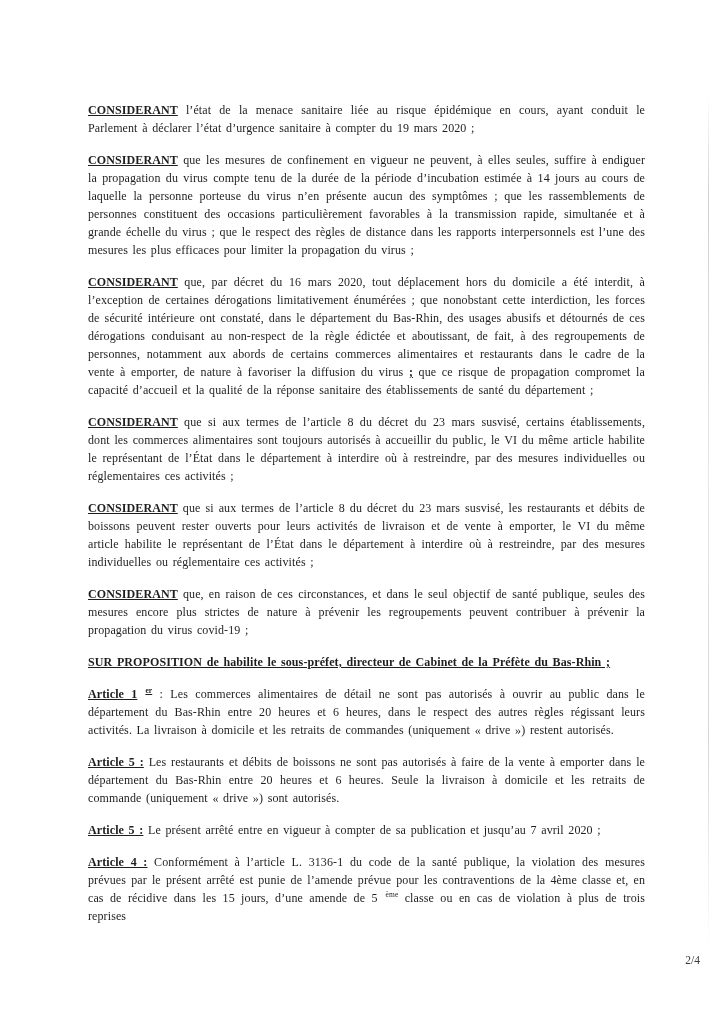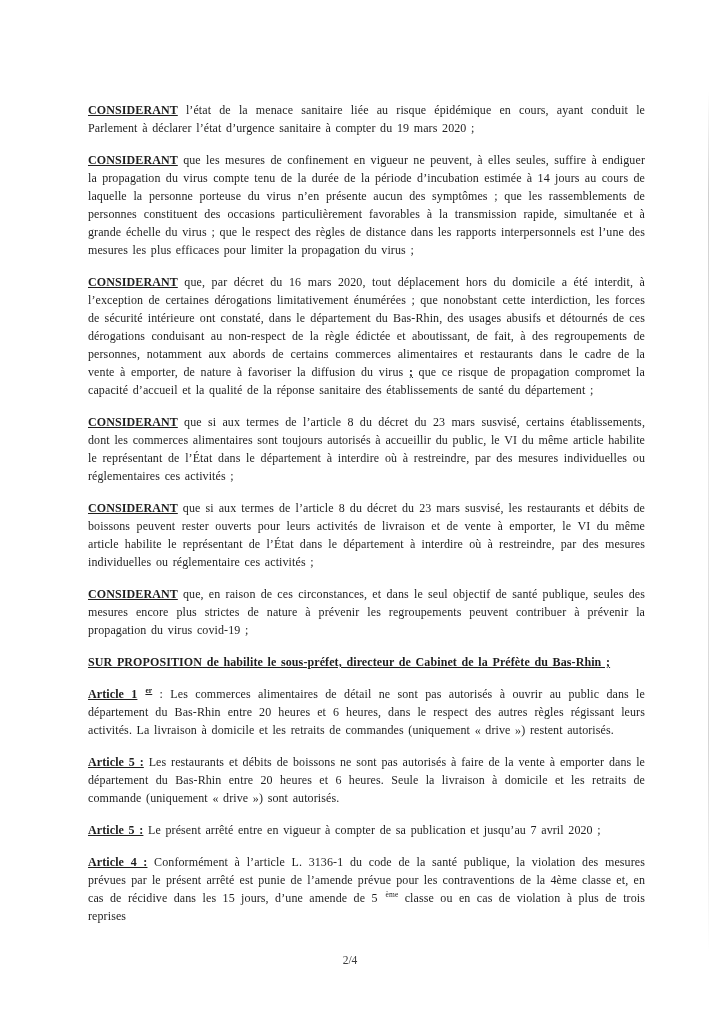--- a/index.html
+++ b/index.html
@@ -37,21 +37,21 @@
     vertical-align: super;
     font-size: 0.62em;
     line-height: 0;
     margin-left: 8px;
   }
   .page-number {
     position: absolute;
     top: 954px;
     left: 0;
     width: 700px;
-    text-align: center;
+    text-align: right;
     font-size: 11.5px;
     color: #3a3a3a;
     font-family: "Liberation Serif", "DejaVu Serif", serif;
   }
   .scan-edge-line {
     position: absolute;
     top: 92px;
     right: 15px;
     width: 1px;
     height: 860px;

